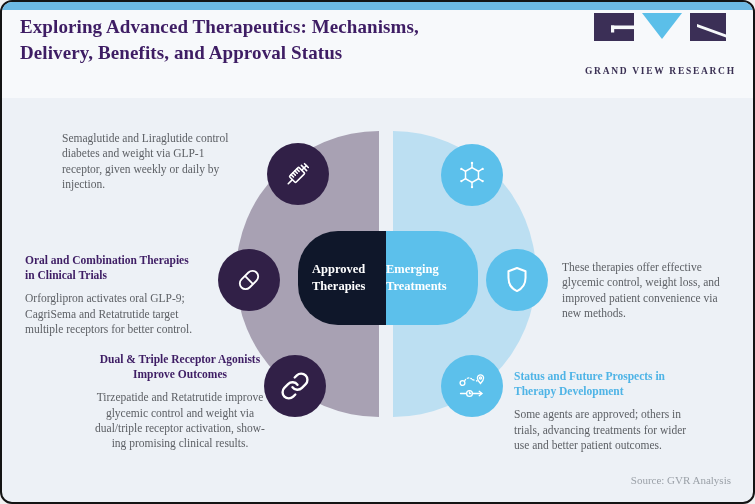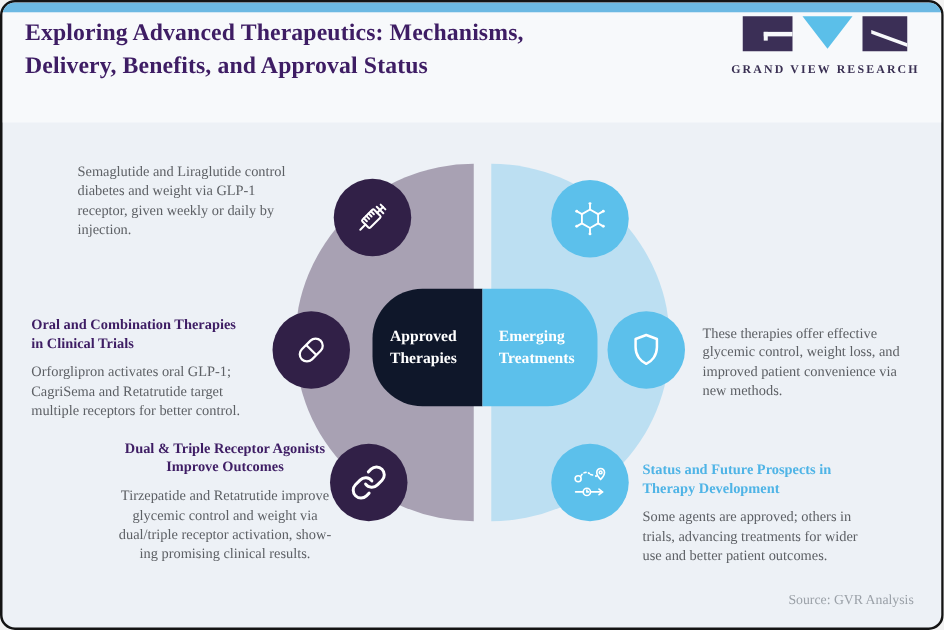--- a/index.html
+++ b/index.html
@@ -13,36 +13,36 @@
   .header { position:absolute; top:8px; left:0; right:0; height:88px; background:#f7f9fb; }
   .title {
     position:absolute; left:18px; top:12px;
     font-size:19px; font-weight:bold; color:#3e1d64;
     line-height:1.38; white-space:pre-line; letter-spacing:.1px;
   }
   .logo { position:absolute; right:18px; top:6px; width:150px; text-align:center; }
   .logo svg { width:132px; height:40px; display:block; margin:0 auto; }
   .logo-text {
     font-size:9.5px; font-weight:bold; letter-spacing:1.7px;
-    color:#3a3053; margin-top:3px; white-space:nowrap;
+    color:#3a3053; margin-top:18px; white-space:nowrap;
   }
 
   
   .half { position:absolute; top:129px; width:143px; height:286px; }
   .half-left  { left:234px; border-radius:143px 0 0 143px; background:#a8a1b3; }
   .half-right { left:391px; border-radius:0 143px 143px 0; background:#bcdff2; }
 
   .pill {
     position:absolute; top:229px; height:94px;
     display:flex; align-items:center;
     color:#fff; font-weight:bold; font-size:12.5px; line-height:1.35;
     white-space:pre-line;
   }
   .pill-left  { left:296px; width:88px; background:#0f172a; border-radius:40px 0 0 40px; padding-left:14px; box-sizing:border-box; }
-  .pill-right { left:384px; width:92px; background:#5cc0eb; border-radius:0 40px 40px 0; padding-left:13px; box-sizing:border-box; }
+  .pill-right { left:384px; width:92px; background:#5cc0eb; border-radius:0 40px 40px 0; box-sizing:border-box; }
 
   .icircle {
     position:absolute; width:62px; height:62px; border-radius:50%;
     display:flex; align-items:center; justify-content:center;
   }
   .icircle.dark { background:#312047; }
   .icircle.blue { background:#5cc0eb; }
   .ic-syringe  { left:265px; top:141px; }
   .ic-capsule  { left:216px; top:247px; }
   .ic-chain    { left:262px; top:353px; }
@@ -182,21 +182,21 @@
 
   <div class="item left-col item1L">
     <div class="body">Semaglutide and Liraglutide control
 diabetes and weight via GLP-1
 receptor, given weekly or daily by
 injection.</div>
   </div>
   <div class="item left-col item2L">
     <div class="heading">Oral and Combination Therapies
 in Clinical Trials</div>
-    <div class="body">Orforglipron activates oral GLP-1;
+    <div class="body">Orforglipron activates oral GLP-9;
 CagriSema and Retatrutide target
 multiple receptors for better control.</div>
   </div>
   <div class="item left-col item3L">
     <div class="heading">Dual &amp; Triple Receptor Agonists
 Improve Outcomes</div>
     <div class="body">Tirzepatide and Retatrutide improve
 glycemic control and weight via
 dual/triple receptor activation, show-
 ing promising clinical results.</div>

